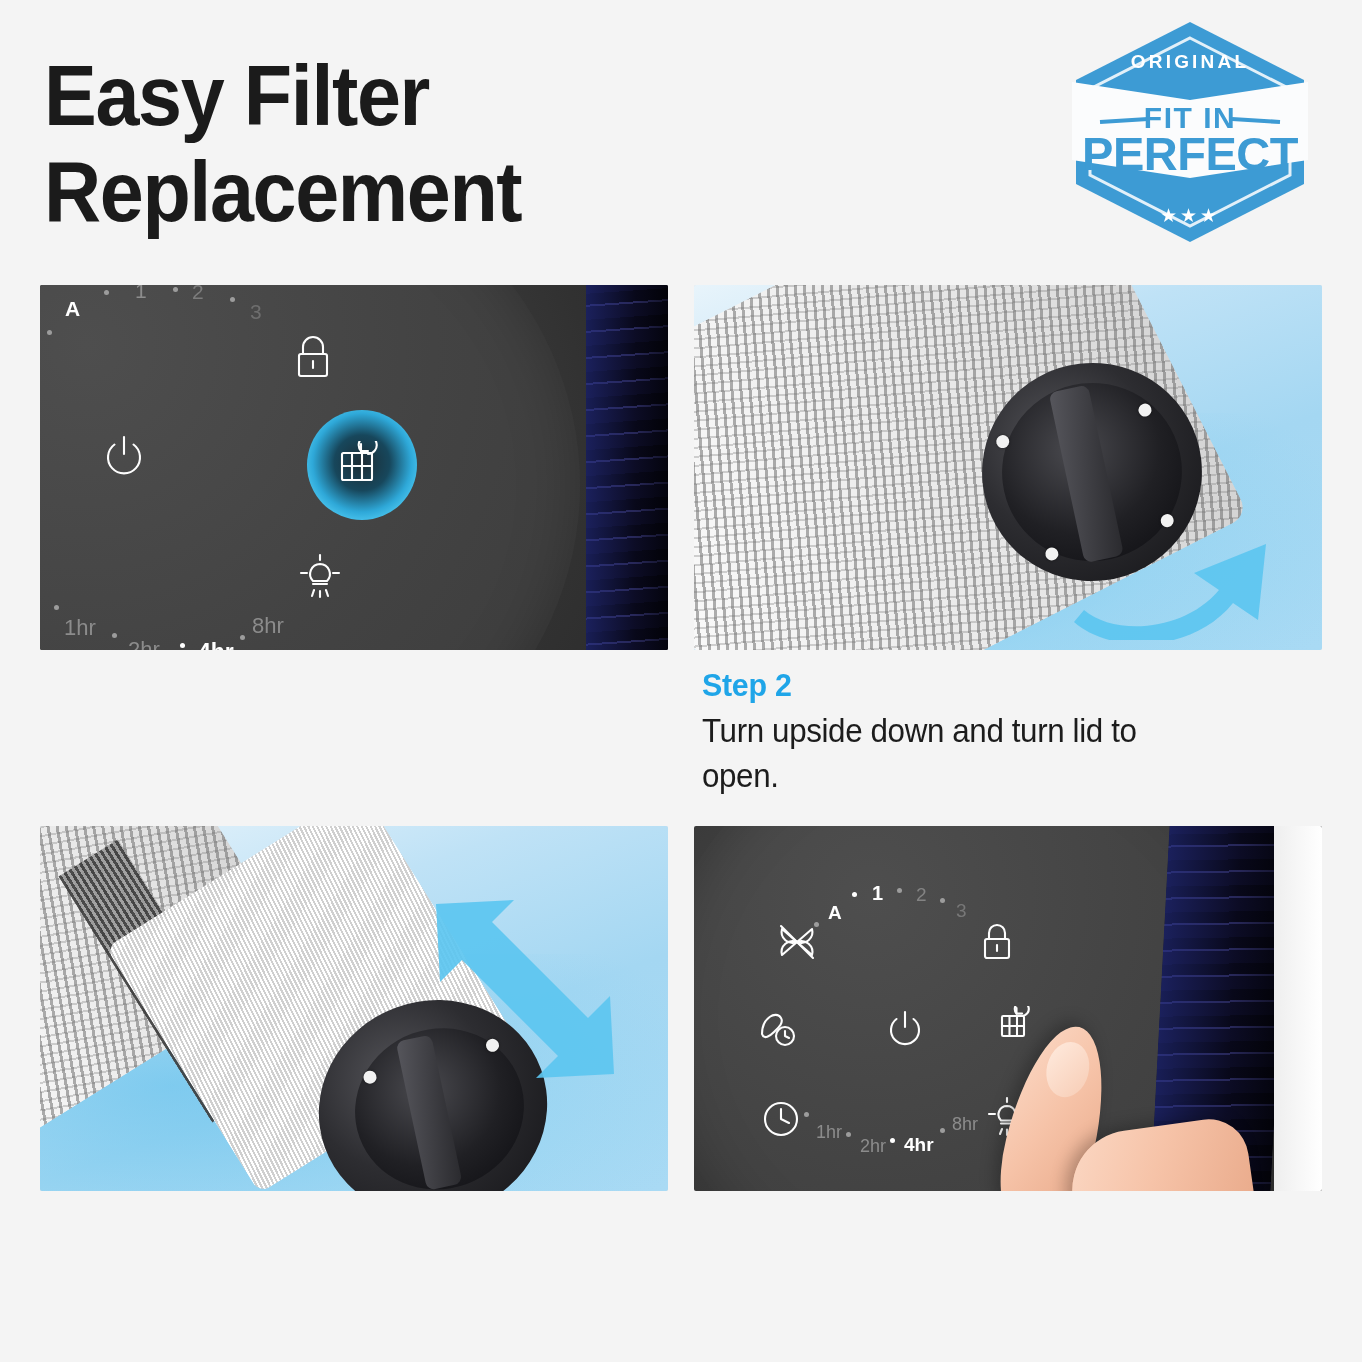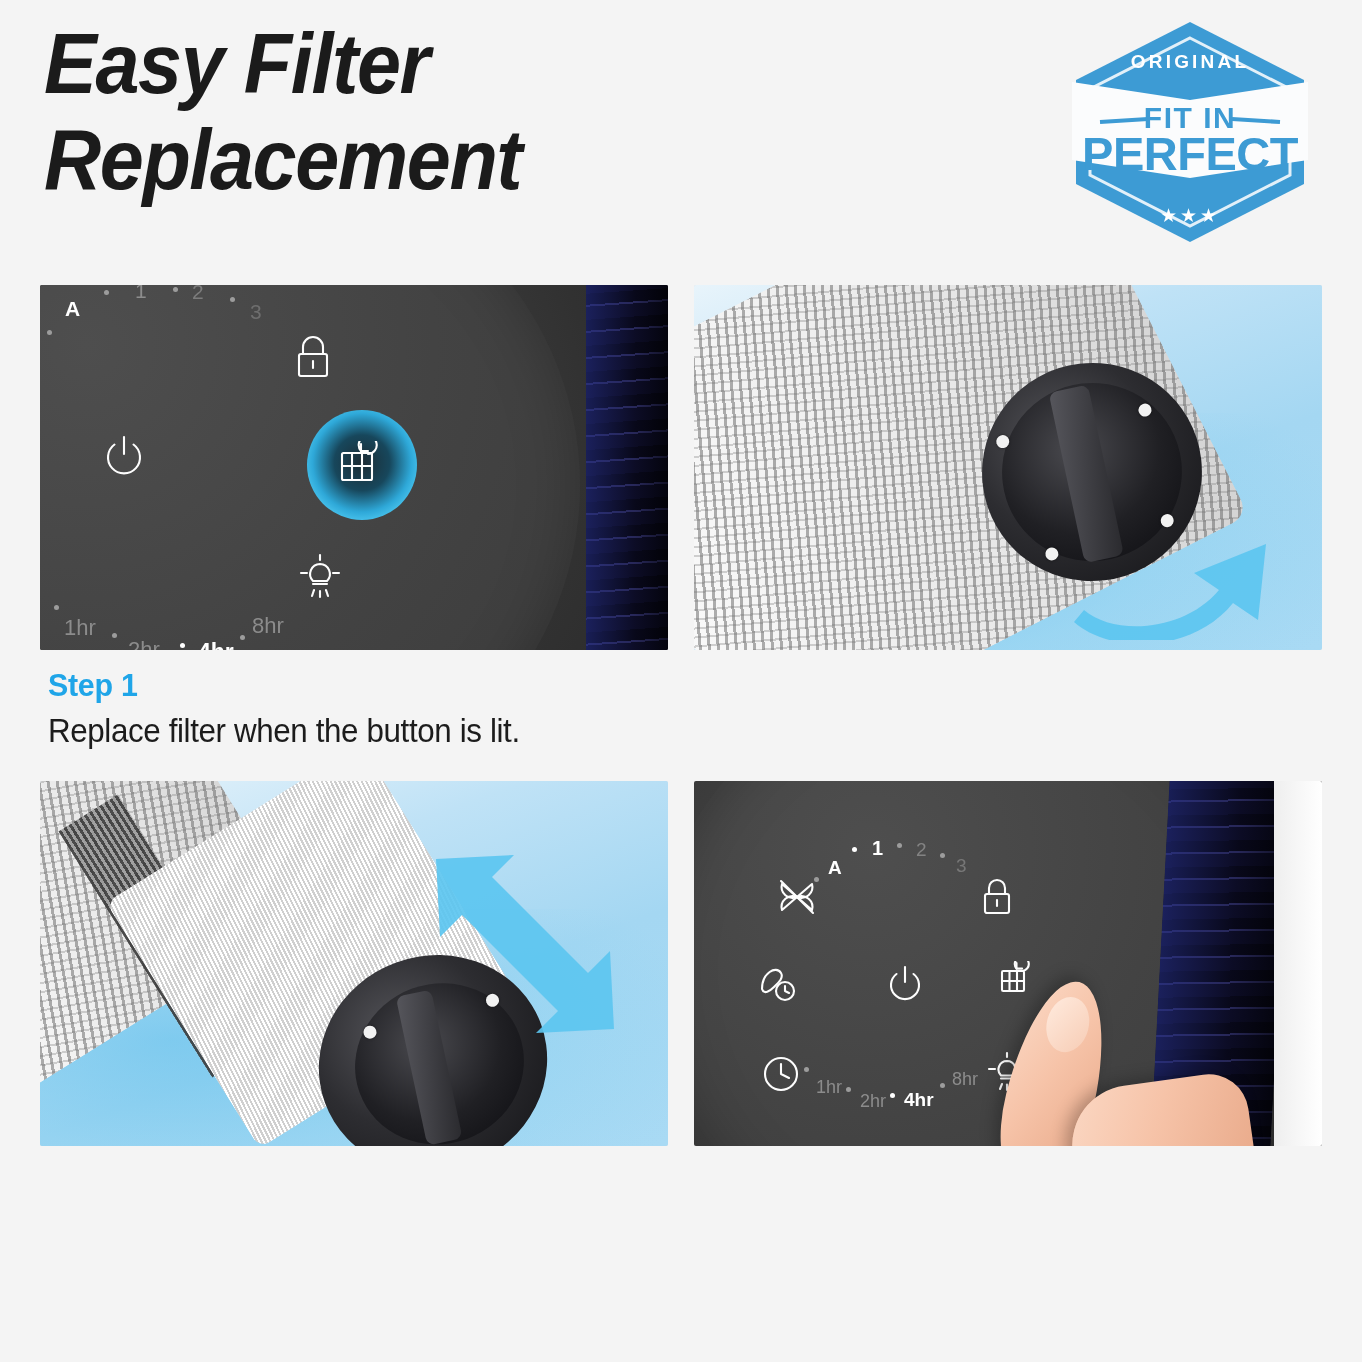--- a/index.html
+++ b/index.html
@@ -17,23 +17,22 @@
     position: relative;
     width: 1362px;
     height: 1362px;
     background: #f4f4f4;
   }
 
   
   .header {
     position: absolute;
     left: 44px;
-    top: 20px;
+    top: 52px;
     width: 1000px;
-    font-style: italic;
   }
   .title-line {
     font-family: "Liberation Sans", sans-serif;
     font-weight: bold;
     font-size: 86px;
     line-height: 86px;
     letter-spacing: -1.5px;
     color: #1b1b1b;
     transform: scaleX(0.92);
     transform-origin: left center;
@@ -330,26 +329,20 @@
           <div class="arc-dot" style="left:14px; top:320px;"></div>
           <div class="arc-lbl" style="left:24px; top:330px; font-size:22px; color:#8c8c8c;">1hr</div>
           <div class="arc-dot" style="left:72px; top:348px;"></div>
           <div class="arc-lbl" style="left:88px; top:352px; font-size:22px; color:#8c8c8c;">2hr</div>
           <div class="arc-dot on" style="left:140px; top:358px;"></div>
           <div class="arc-lbl on" style="left:158px; top:354px; font-size:23px;">4hr</div>
           <div class="arc-dot" style="left:200px; top:350px;"></div>
           <div class="arc-lbl" style="left:212px; top:328px; font-size:22px; color:#8c8c8c;">8hr</div>
         </div>
       </div>
-      <div class="step-text">
-        <div class="step-label">Step 1</div>
-        <div class="step-desc">
-          <div>Replace filter when the button is lit.</div>
-        </div>
-      </div>
     </div>
 
     <div class="step">
       <div class="step-photo">
         <div class="photo-blue">
           <div class="blue-tint"></div>
 
           <div class="mesh-body" style="left:-70px; top:-40px; width:560px; height:420px; transform:rotate(-27deg); transform-origin:50% 50%; border-radius:18px;"></div>
 
           <div class="lid-ring" style="left:288px; top:78px; width:220px; height:218px; transform:rotate(-18deg);">
@@ -358,20 +351,27 @@
             <div class="lid-tab" style="left:28px; top:46px;"></div>
             <div class="lid-tab" style="left:173px; top:60px;"></div>
             <div class="lid-tab" style="left:40px; top:168px;"></div>
             <div class="lid-tab" style="left:160px; top:172px;"></div>
           </div>
 
           <svg class="arrow-svg" style="left:350px; top:155px;" width="250" height="200" viewBox="0 0 250 200">
             <path d="M40 170 C 70 196 140 192 175 150 L 150 133 L 222 104 L 214 180 L 189 163
                      C 148 214 66 214 30 182 Z" fill="#5cc5f0" opacity=".92"></path>
           </svg>
+        </div>
+      </div>
+      <div class="step-text">
+        <div class="step-label">Step 2</div>
+        <div class="step-desc">
+          <div>Turn upside down and turn lid to</div>
+          <div>open.</div>
         </div>
       </div>
     </div>
 
     <div class="step row2">
       <div class="step-photo">
         <div class="photo-blue">
           <div class="blue-tint"></div>
 
           <div class="mesh-body" style="left:-130px; top:-50px; width:340px; height:300px; transform:rotate(-32deg); border-radius:14px;"></div>

